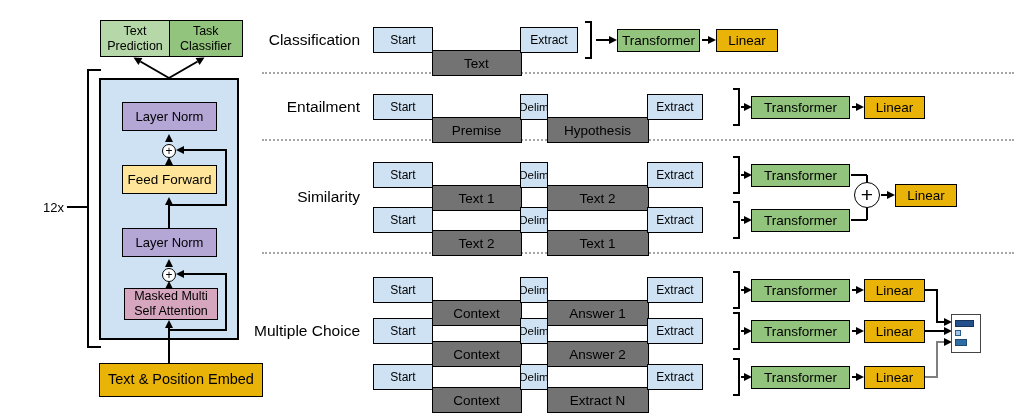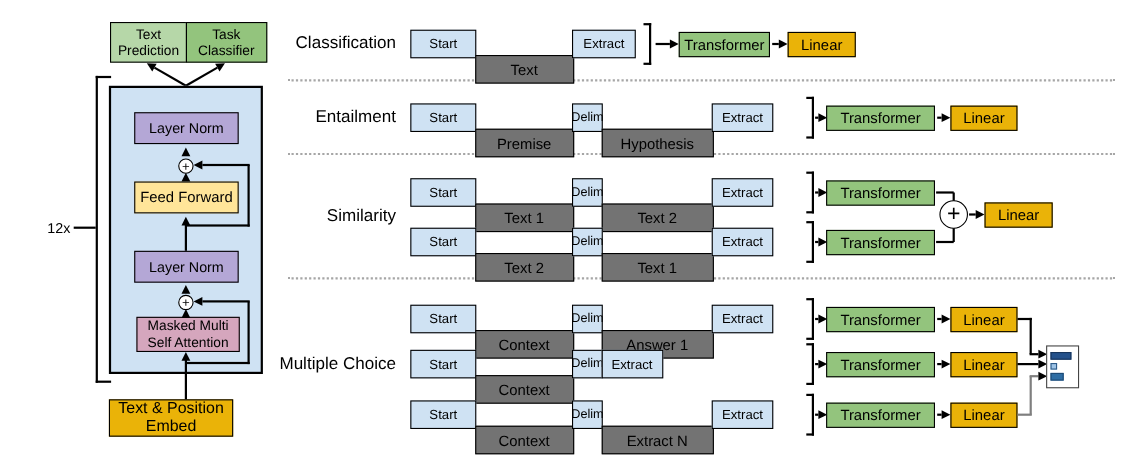--- a/index.html
+++ b/index.html
@@ -127,21 +127,21 @@
 
   <div class="box bg-blue bold-border" style="left:99px; top:78px; width:140px; height:262px;"></div>
 
   <div class="box bg-purp fs13" style="left:122px; top:102px; width:95px; height:29px;">Layer Norm</div>
   <div class="plus plus-sm" style="left:162px; top:144px;">+</div>
   <div class="box bg-yellow fs135" style="left:122px; top:165px; width:95px; height:29px;">Feed Forward</div>
   <div class="box bg-purp fs13" style="left:122px; top:228px; width:95px; height:29px;">Layer Norm</div>
   <div class="plus plus-sm" style="left:162px; top:268px;">+</div>
   <div class="box bg-pink fs125" style="left:124px; top:288px; width:94px; height:32px; padding:0 6px;">Masked Multi Self Attention</div>
 
-  <div class="box bg-orange fs145" style="left:99px; top:363px; width:113px; height:34px;">Text &amp; Position Embed</div>
+  <div class="box bg-orange fs145" style="left:99px; top:363px; width:164px; height:34px;">Text &amp; Position Embed</div>
 
   <div class="vline" style="left:168px; top:327px; height:36px;"></div>
   <div class="tri-u" style="left:164.5px; top:320px;"></div>
   <div class="tri-u" style="left:164.5px; top:281px;"></div>
   <div class="tri-u" style="left:164.5px; top:259px;"></div>
   <div class="vline" style="left:168px; top:204px; height:24px;"></div>
   <div class="tri-u" style="left:164.5px; top:197px;"></div>
   <div class="tri-u" style="left:164.5px; top:157px;"></div>
   <div class="tri-u" style="left:164.5px; top:134px;"></div>
 
@@ -228,20 +228,21 @@
   <div class="rbracket" style="left:733px; top:271px;"></div>
   <div class="harrow" style="left:741px; top:289px; width:3px;"></div>
   <div class="pbox bg-green" style="left:751px; top:278.5px; width:99px;">Transformer</div>
   <div class="harrow" style="left:852px; top:289px; width:4px;"></div>
   <div class="pbox bg-orange" style="left:864px; top:278.5px; width:61px;">Linear</div>
 
   <div class="strip" style="left:373px; top:318px;">
     <div class="tok bg-blue w60">Start</div>
     <div class="tok bg-lpurp w90 mid">Context</div>
     <div class="tok bg-blue w48 sm">Delim</div>
+    <div class="tok bg-lpurp w102 mid">Answer 2</div>
     <div class="tok bg-blue w56">Extract</div>
   </div>
   <div class="rbracket" style="left:733px; top:312px;"></div>
   <div class="harrow" style="left:741px; top:330px; width:3px;"></div>
   <div class="pbox bg-green" style="left:751px; top:319.5px; width:99px;">Transformer</div>
   <div class="harrow" style="left:852px; top:330px; width:4px;"></div>
   <div class="pbox bg-orange" style="left:864px; top:319.5px; width:61px;">Linear</div>
 
   <div class="strip" style="left:373px; top:364px;">
     <div class="tok bg-blue w60">Start</div>

